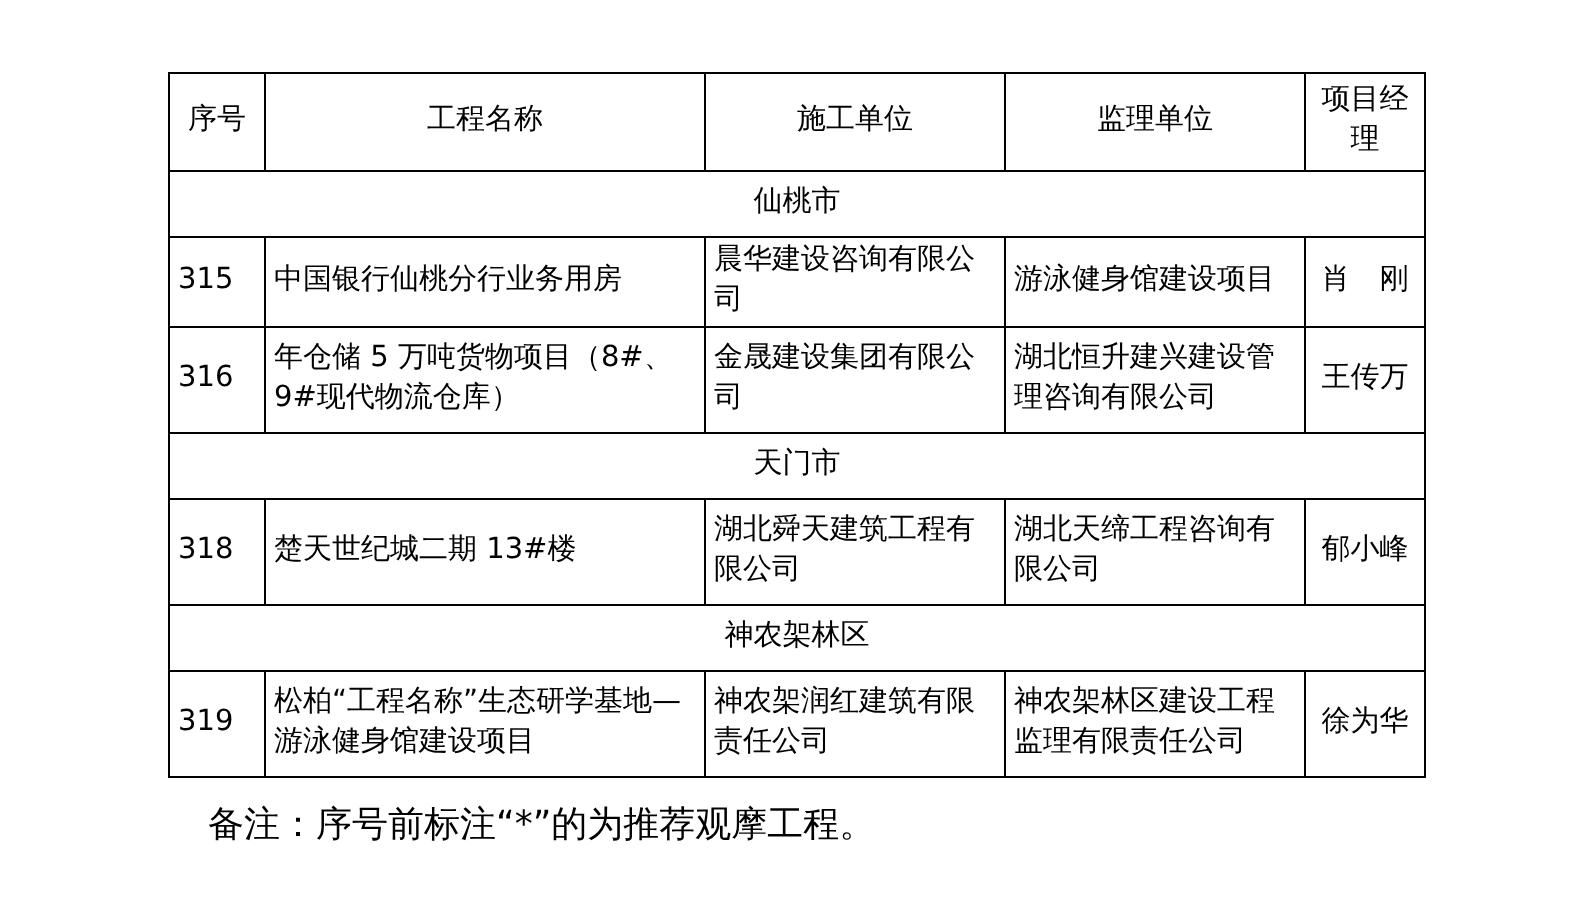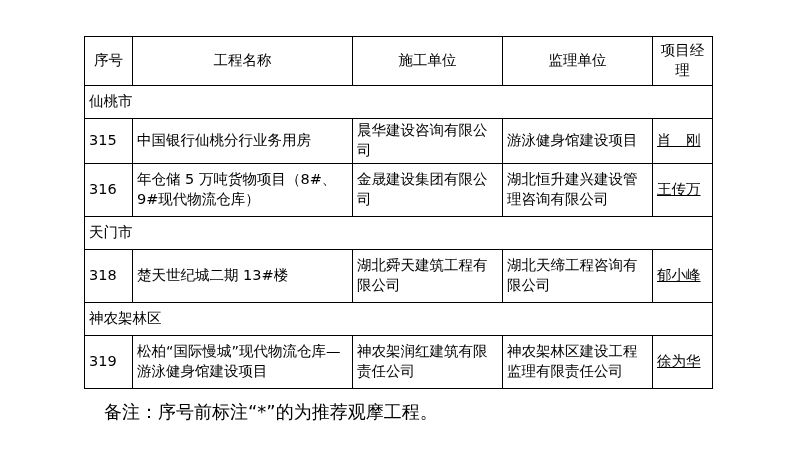--- a/index.html
+++ b/index.html
@@ -43,36 +43,36 @@
   col.c-build   { width: 150px; }
   col.c-super   { width: 150px; }
   col.c-mgr     { width: 60px; }
 
   th.head {
     text-align: center;
     height: 44px;
     font-size: 15px;
   }
   td.region {
-    text-align: left;
+    text-align: center;
     padding-left: 6px;
     height: 28px;
     font-size: 15px;
   }
   td.num {
     text-align: left;
     font-size: 15px;
   }
   td.cell {
     text-align: left;
   }
   td.mgr {
+    text-align: center;
     font-size: 15px;
     white-space: pre;
-    text-decoration: underline;
   }
   tr.row-tall td { height: 48px; }
   tr.row-short td { height: 40px; }
   .note {
     position: absolute;
     left: 104px;
     top: 400px;
     font-size: 18px;
     white-space: nowrap;
   }
@@ -125,21 +125,21 @@
         <td class="cell">楚天世纪城二期 13#楼</td>
         <td class="cell">湖北舜天建筑工程有限公司</td>
         <td class="cell">湖北天缔工程咨询有限公司</td>
         <td class="mgr">郁小峰</td>
       </tr>
       <tr>
         <td class="region" colspan="5">神农架林区</td>
       </tr>
       <tr class="row-tall">
         <td class="num">319</td>
-        <td class="cell">松柏“国际慢城”现代物流仓库—游泳健身馆建设项目</td>
+        <td class="cell">松柏“工程名称”生态研学基地—游泳健身馆建设项目</td>
         <td class="cell">神农架润红建筑有限责任公司</td>
         <td class="cell">神农架林区建设工程监理有限责任公司</td>
         <td class="mgr">徐为华</td>
       </tr>
     </tbody>
   </table>
 
   <div class="note">备注：序号前标注“*”的为推荐观摩工程。</div>
 
 </div>

